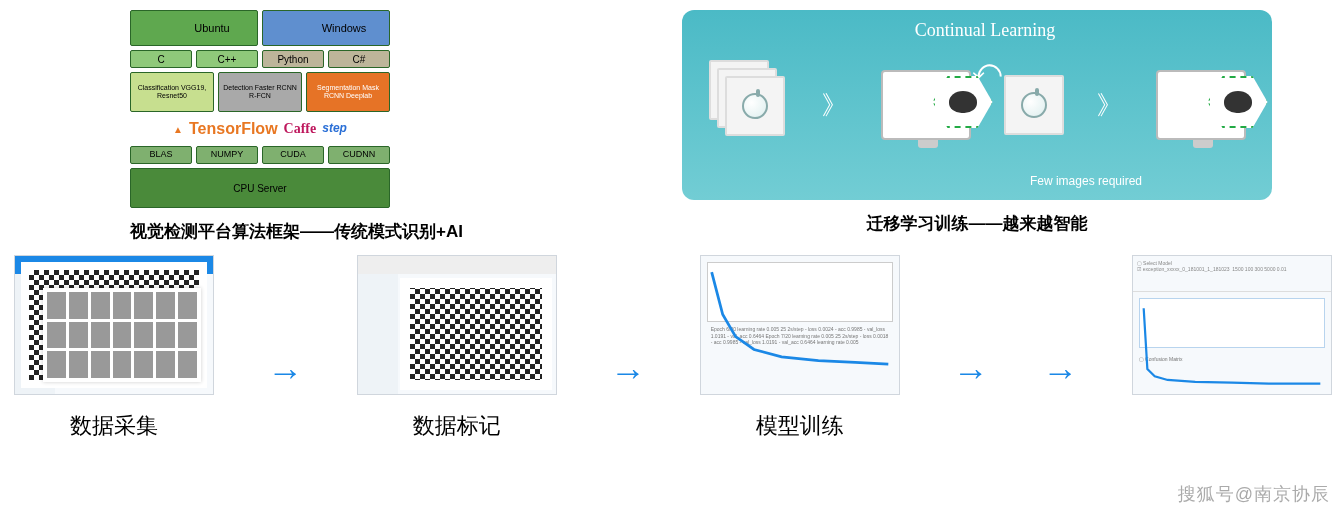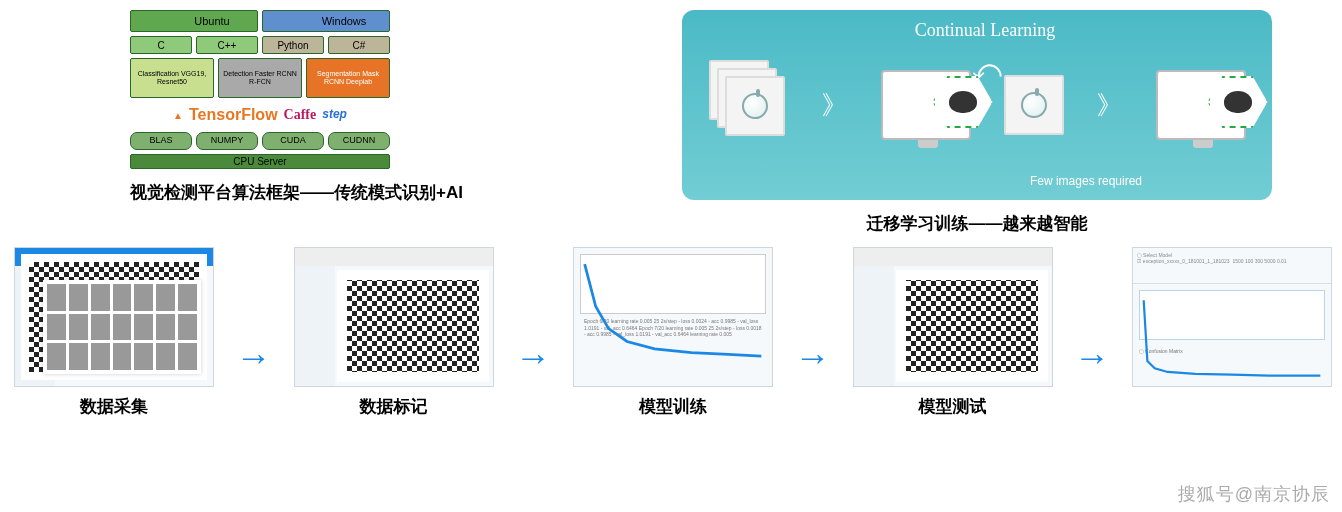--- a/index.html
+++ b/index.html
@@ -1,32 +1,32 @@
 <!DOCTYPE html>
 <html><head>
 <meta charset="utf-8">
 <style>
   * { box-sizing: border-box; margin: 0; padding: 0; }
   body { width: 1342px; height: 512px; font-family: "Microsoft YaHei", Arial, sans-serif; background: #fff; position: relative; }
   .top-row { display: flex; justify-content: space-between; padding: 10px 70px 0 130px; }
   .stack-col { width: 260px; }
   .stack-row { display: flex; gap: 4px; margin-bottom: 4px; }
   .blk { border: 1px solid #2a6628; border-radius: 2px; display: flex; align-items: center; justify-content: center; font-size: 10px; text-align: center; padding: 3px 2px; flex: 1; line-height: 1.1; }
-  .os { background: #5fa84f; height: 22px; font-size: 11px; padding-left: 38px; }
+  .os { background: #5fa84f; height: 36px; font-size: 11px; padding-left: 38px; }
   .lang { background: #8fc97a; height: 18px; }
   .py { background: #bdb59a; }
   .cls { background: #c7df8f; font-size: 7px; height: 40px; }
   .det { background: #a9a9a9; font-size: 7px; height: 40px; }
   .seg { background: #e67326; color: #fff; font-size: 7px; height: 40px; }
   .fw { background: #fff; border: none; height: 26px; font-weight: bold; gap: 6px; }
   .tf { color: #e87722; font-size: 16px;}
   .caffe { color: #be185d; font-family: serif; font-size: 14px;}
   .mx { color: #2a6fd6; font-style: italic; font-size: 12px;}
-  .lib { background: #7fb06f; height: 18px; font-size: 9px; border-radius: 7px; }
-  .srv { background: #4a8a3a; color: #000; height: 15px; font-size: 10px; }
+  .lib { background: #7fb06f; height: 18px; font-size: 9px; }
+  .srv { background: #4a8a3a; color: #000; height: 40px; font-size: 10px; }
   .caption { font-weight: bold; font-size: 17px; text-align: center; margin-top: 12px; }
   .learn-panel { width: 590px; height: 190px; background: linear-gradient(#4bbac6,#72cdd4); border-radius: 12px; position: relative; display:flex; align-items:center; justify-content:space-around; padding: 10px; }
   .learn-title { position:absolute; top:10px; left:16px; right:0; text-align:center; color:#fff; font-family: cursive; font-size:18px; }
   .photo-stack { position: relative; width: 80px; height: 90px; }
   .photo { position:absolute; width:60px; height:60px; background:#f4f4f4; border:2px solid #ddd; border-radius:2px; display:flex; align-items:center; justify-content:center; }
   .apple { width:26px; height:26px; border-radius:50%; border:2px solid #8aa; background:radial-gradient(circle at 35% 35%, #fff, #ddeeee); position:relative;}
   .apple::after{content:"";position:absolute;top:-6px;left:12px;width:4px;height:8px;background:#8aa;border-radius:2px;}
   .monitor { width:90px; height:70px; background:#fff; border:2px solid #bbb; border-radius:4px; position:relative;}
   .monitor::after{content:"";position:absolute;bottom:-10px;left:35px;width:20px;height:8px;background:#ccc;border-radius:0 0 3px 3px;}
   .hex { width:60px; height:52px; background:#fff; position:absolute; clip-path: polygon(25% 0, 75% 0, 100% 50%, 75% 100%, 25% 100%, 0 50%); border:2px dashed #2a4; display:flex;align-items:center;justify-content:center;}
@@ -40,21 +40,21 @@
   .shot .bar { height:18px; background:#1b88e6; }
   .shot .side { position:absolute; left:0; top:18px; width:40px; bottom:0; background:#eef3f7; }
   .shot .body { position:absolute; left:42px; right:4px; top:22px; bottom:4px; background:#fff; }
   .thumb-grid { position:absolute; top:32px; left:28px; right:12px; bottom:12px; background:#fff; display:grid; grid-template-columns:repeat(7,1fr); grid-template-rows:repeat(3,1fr); gap:3px; padding:4px; box-shadow:0 0 4px rgba(0,0,0,.2);}
   .thumb-grid div{background:#999;}
   .checker { background: repeating-conic-gradient(#222 0 25%, #fff 0 50%) 0/10px 10px; position:absolute; inset:6px; border:8px solid #fff;}
   .plot { padding:6px; font-size:6px; color:#888; }
   .curve { height:60px; border:1px solid #ccc; position:relative; background:linear-gradient(#fff,#fff);}
   .curve svg{position:absolute;inset:0;}
   .log { font-size:5px; line-height:1.3; color:#777; text-align:left; padding:4px;}
-  .stage-label { font-weight:bold; font-size:17px; margin-top:8px; }
+  .stage-label { font-weight:normal; font-size:22px; margin-top:16px; }
   .arrow { color:#1b88e6; font-size:36px; align-self:center; margin-top:40px; font-weight:bold;}
   .result .curve{height:50px; border:1px solid #b8d4ee;}
   .result-top{height:36px;border-bottom:1px solid #ddd;padding:4px;font-size:5px;color:#888;text-align:left;}
   .watermark { position:absolute; right:12px; bottom:6px; color:rgba(100,100,100,.55); font-size:18px; letter-spacing:1px;}
   .mon-wrap{position:relative;}
   .hex-over{position:absolute; right:-22px; top:6px;}
 </style>
 </head>
 <body>
 
@@ -196,30 +196,20 @@
 25 2s/step - loss 0.0024 - acc 0.9985 - val_loss 1.0191 - val_acc 0.6464
 Epoch 7/20
 learning rate 0.005
 25 2s/step - loss 0.0018 - acc 0.9985 - val_loss 1.0191 - val_acc 0.6464
 learning rate 0.005</div>
     </div>
     <div class="stage-label">模型训练</div>
   </div>
   <div class="arrow">→</div>
 
-  <div class="stage">
-    <div class="shot">
-        <div class="bar" style="background:#eee"></div>
-        <div class="side"></div>
-      <div class="body">
-          <div class="checker" style="inset:0;border:10px solid #fff"></div>
-        </div>
-    </div>
-    <div class="stage-label">模型测试</div>
-  </div>
   <div class="arrow">→</div>
 
   <div class="stage">
     <div class="shot result">
       <div class="result-top">▢ Select Model<br>☑ exception_xxxxx_0_181001_1_181023&nbsp;&nbsp;1500&nbsp;100&nbsp;300&nbsp;5000&nbsp;0.01</div>
       <div class="curve" style="margin:6px">
         <svg viewBox="0 0 100 50" preserveAspectRatio="none">
             <polyline fill="none" stroke="#1b88e6" stroke-width="1.2" points="2,5 4,38 8,42 15,44 30,45 50,45.5 70,46 98,46"></polyline>
           </svg>
       </div>

